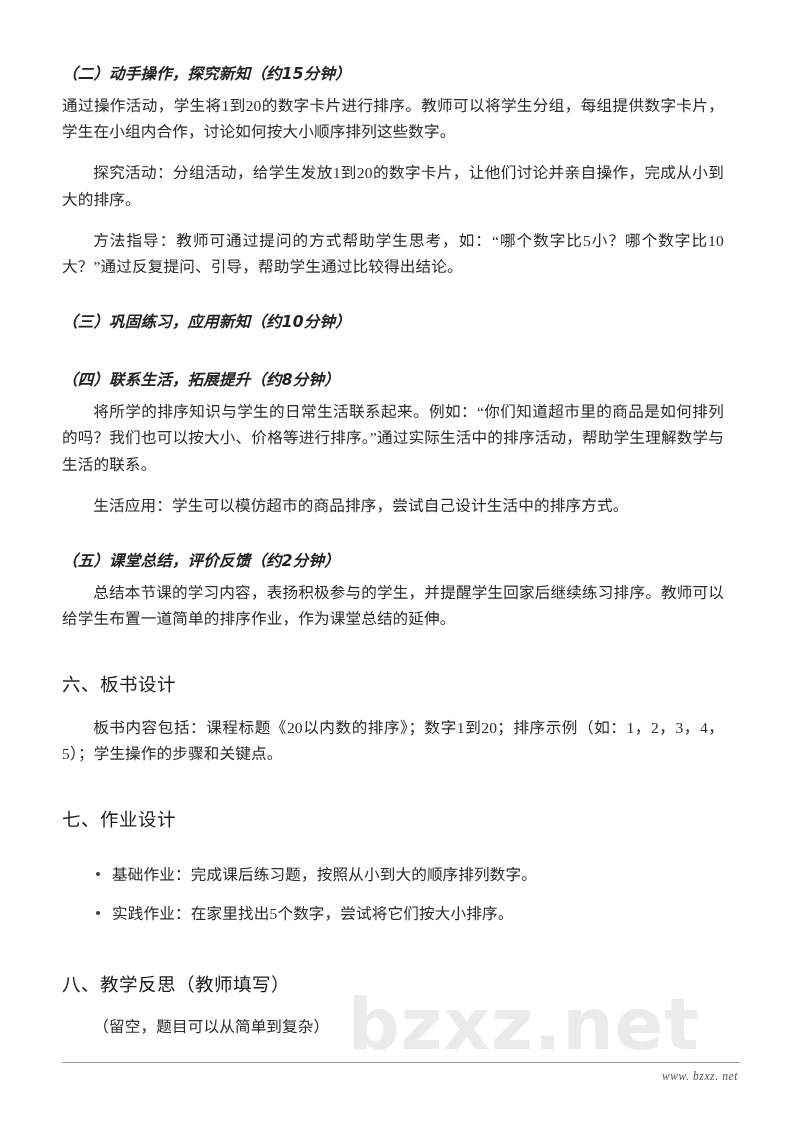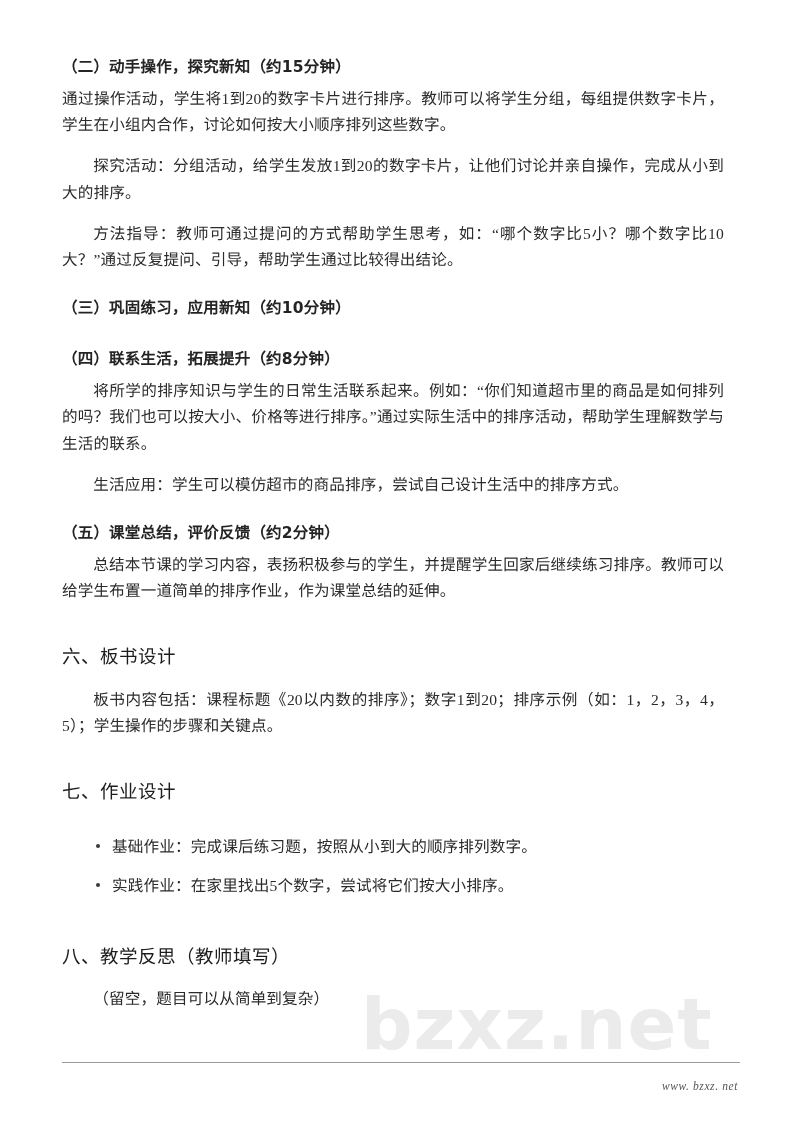--- a/index.html
+++ b/index.html
@@ -24,41 +24,42 @@
     position: relative;
     z-index: 2;
     padding: 55px 60px 0 62px;
     box-sizing: border-box;
   }
 
   
   .watermark {
     position: absolute;
     z-index: 1;
-    left: 361px;
+    left: 348px;
     top: 988px;
     font-family: "DejaVu Sans", "Liberation Sans", sans-serif;
     font-size: 72px;
     font-weight: 700;
     letter-spacing: 1px;
     color: #ebebeb;
     line-height: 1;
     user-select: none;
     pointer-events: none;
   }
 
   
   .sub-heading {
     font-family: "DejaVu Sans", "Liberation Sans", sans-serif;
     font-size: 15.5px;
     font-weight: 700;
     color: #242424;
     line-height: 1.55;
-    margin: 0 0 7px 0;
+    margin: 7px 0 7px 0;
     letter-spacing: 0.2px;
+    font-style: italic;
   }
   .main-heading {
     font-family: "DejaVu Sans", "Liberation Sans", sans-serif;
     font-size: 18.5px;
     font-weight: 400;
     color: #1d1d1d;
     line-height: 1.5;
     margin: 0 0 10px 0;
     letter-spacing: 0.5px;
   }
@@ -119,21 +120,21 @@
     width: 800px;
     box-sizing: border-box;
     padding: 0 60px 0 62px;
   }
   .footer-rule {
     width: 100%;
     height: 1px;
     background: #9a9a9a;
   }
   .footer-url {
-    margin-top: 17px;
+    margin-top: 7px;
     text-align: right;
     font-family: "Liberation Serif", "DejaVu Serif", serif;
     font-style: italic;
     font-size: 11.5px;
     color: #555555;
     letter-spacing: 0.6px;
     padding-right: 2px;
   }
 </style>
 </head>

